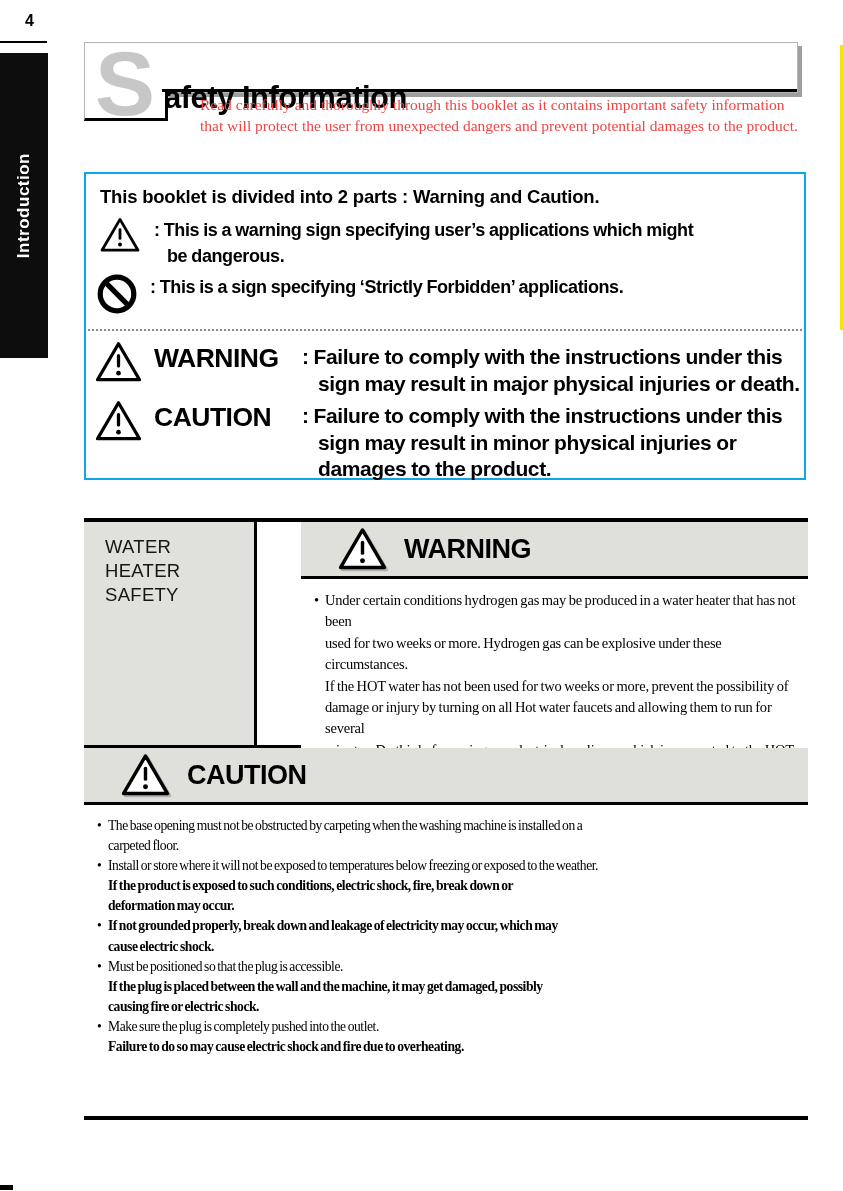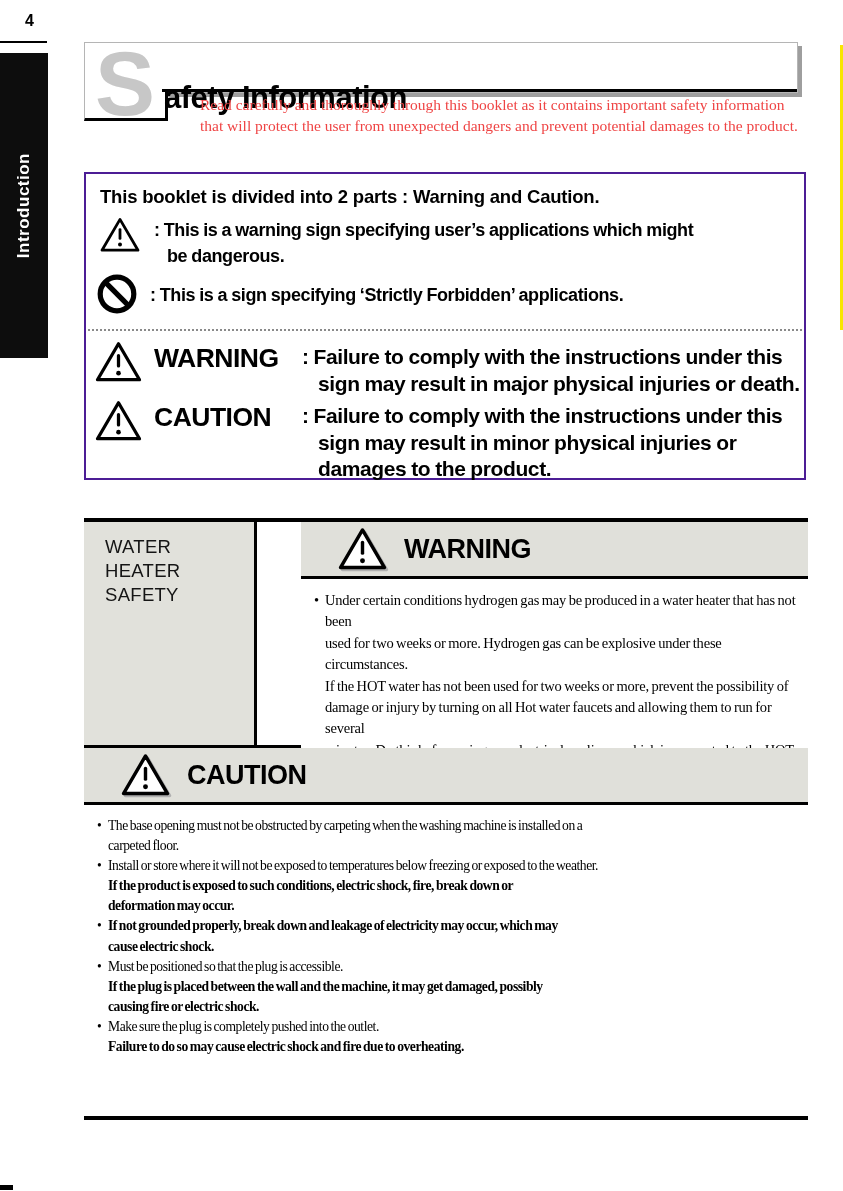--- a/index.html
+++ b/index.html
@@ -25,29 +25,29 @@
   .title-rule{position:absolute;left:78px;top:47px;width:635px;height:3px;background:#000;}
   .title-initial{position:absolute;left:11px;top:-3px;font-size:90px;line-height:1;
                  font-weight:bold;color:#c7c7c7;}
   .title-text{position:absolute;left:80px;top:14px;font-size:31px;font-weight:bold;
               letter-spacing:-.5px;margin-top:24px;}
   .intro{position:absolute;left:200px;top:95px;font-family:"Liberation Serif",serif;
          font-size:15.5px;line-height:20.5px;white-space:pre;color:#ef4444;}
 
   
   .legend{position:absolute;left:84px;top:172px;width:722px;height:308px;box-sizing:border-box;
-          border:2px solid #4c1d95;background:#fff;}
+          border:2px solid #0ea5e9;background:#fff;}
   .lg-heading{position:absolute;left:14px;top:12px;font-size:18.5px;font-weight:bold;letter-spacing:-.2px;}
   .lg-item,.lg-def{position:absolute;display:flex;align-items:flex-start;}
   .i0{left:14px;top:43px;}
   .i1{left:11px;top:100px;}
   .lg-text{font-size:18px;font-weight:bold;line-height:26px;white-space:pre-line;
            letter-spacing:-.4px;word-spacing:-.5px;}
   .i0 .lg-text{margin-left:14px;width:655px;}
-  .i1 .lg-text{margin-left:13px;margin-top:8px;}
+  .i1 .lg-text{margin-left:13px;}
   .hang13{padding-left:13px;text-indent:-13px;}
   .hang16{padding-left:16px;text-indent:-16px;}
   .lg-divider{position:absolute;left:2px;right:2px;top:155px;border-top:2px dotted #8a8a8a;}
   .d0{left:9px;top:167px;}
   .d1{left:9px;top:226px;}
   .lg-label{width:148px;margin-left:12px;margin-top:2px;font-size:26.5px;font-weight:bold;
             letter-spacing:-.5px;line-height:1.2;}
   .lg-deftext{font-size:21px;font-weight:bold;line-height:26.5px;letter-spacing:-.4px;
               word-spacing:-.5px;white-space:pre-line;margin-top:3px;width:505px;}
 

